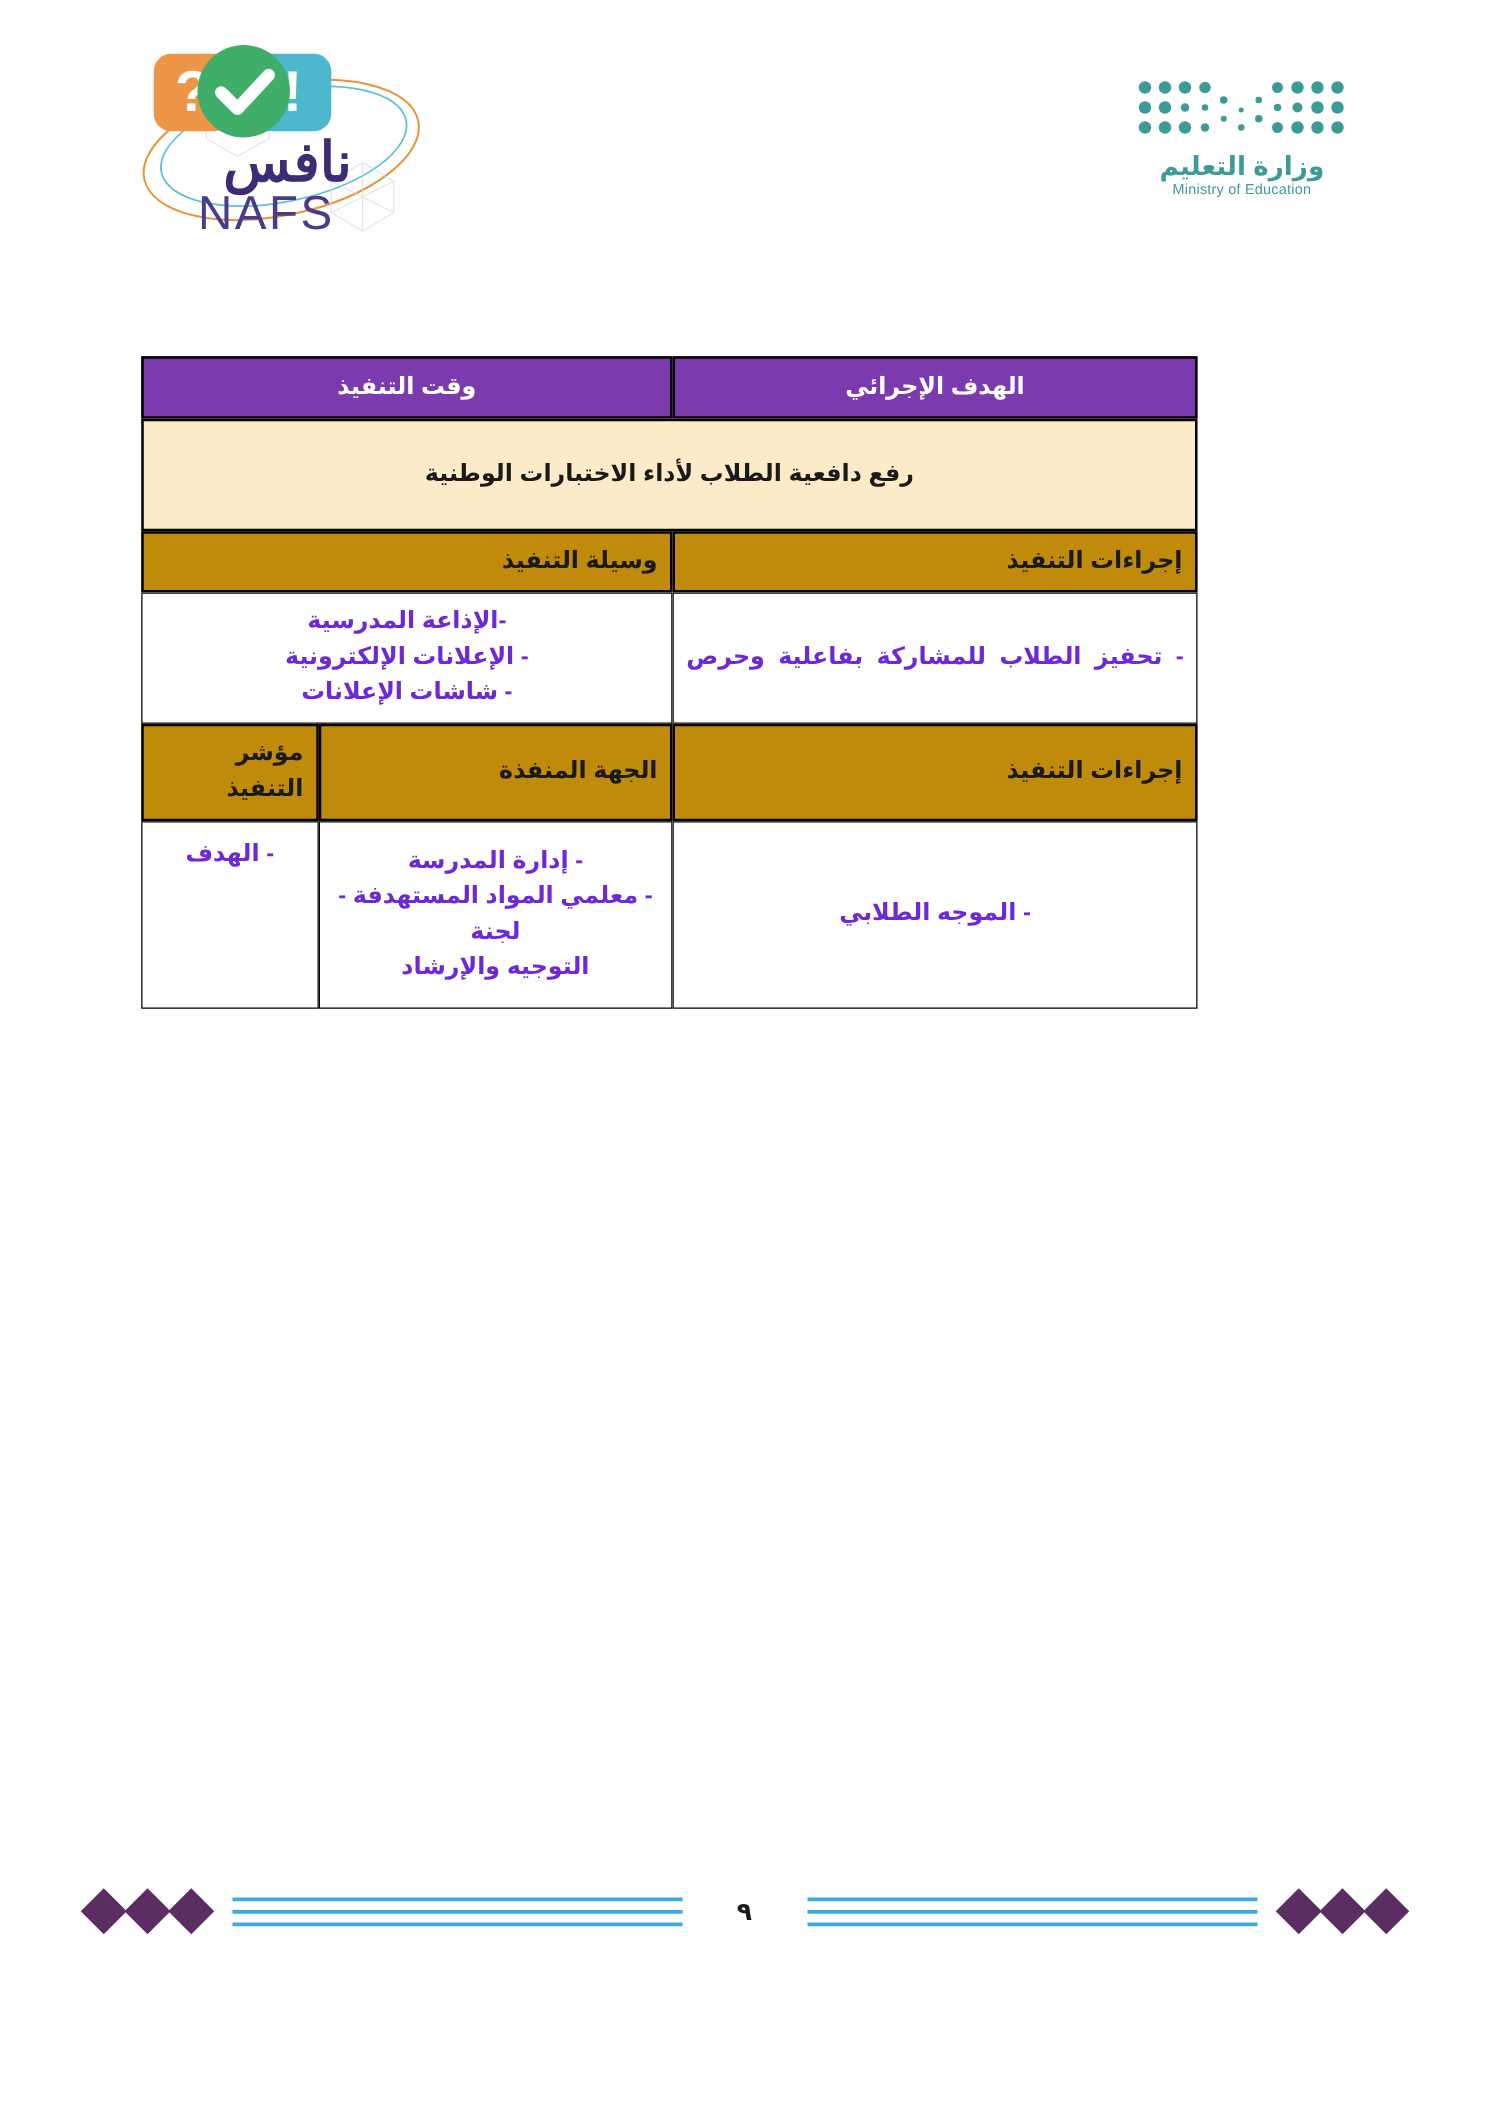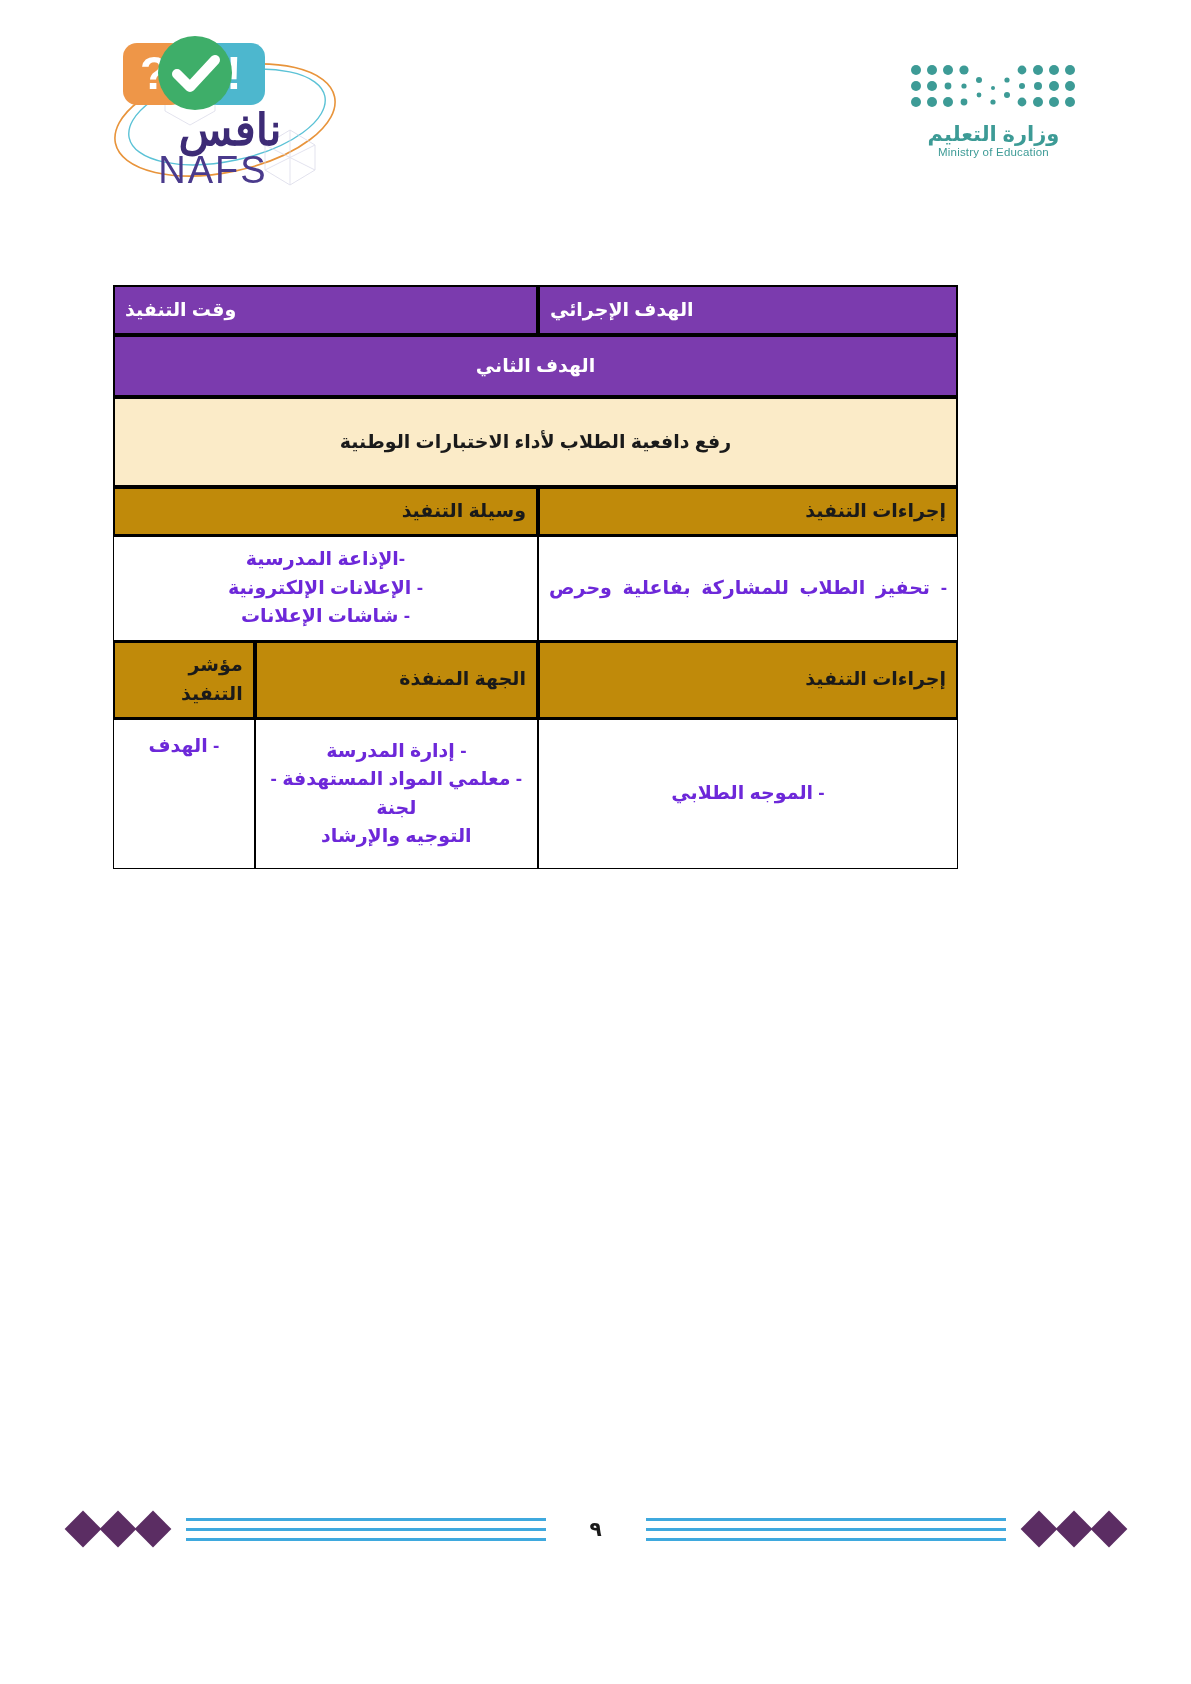--- a/index.html
+++ b/index.html
@@ -68,21 +68,21 @@
     padding: 8px 10px;
     vertical-align: middle;
     font-size: 19px;
     font-weight: bold;
     color: #6d28d9;
     line-height: 1.5;
   }
   .hdr-purple {
     background: #7B3BAE;
     color: #ffffff !important;
-    text-align: left;
+    text-align: center;
     font-size: 20px;
     height: 50px;
     border: 2.5px solid #000 !important;
   }
   .goal-title {
     background: #7B3BAE;
     color: #ffffff !important;
     text-align: center;
     font-size: 27px;
     height: 62px;
@@ -246,23 +246,20 @@
 
   <div class="tbl-wrap">
     <table class="plan">
       <tbody>
 
         <tr>
           <td class="hdr-purple" colspan="3" style="width:420px">الهدف الإجرائي</td>
           <td class="hdr-purple" colspan="3" style="width:425px">وقت التنفيذ</td>
         </tr>
 
-        <tr>
-          <td class="goal-title" colspan="6">الهدف الثاني</td>
-        </tr>
 
         <tr>
           <td class="goal-desc" colspan="6">رفع دافعية الطلاب لأداء الاختبارات الوطنية</td>
         </tr>
 
         <tr>
           <td class="hdr-gold" colspan="3">إجراءات التنفيذ</td>
           <td class="hdr-gold" colspan="3">وسيلة التنفيذ</td>
         </tr>
 

